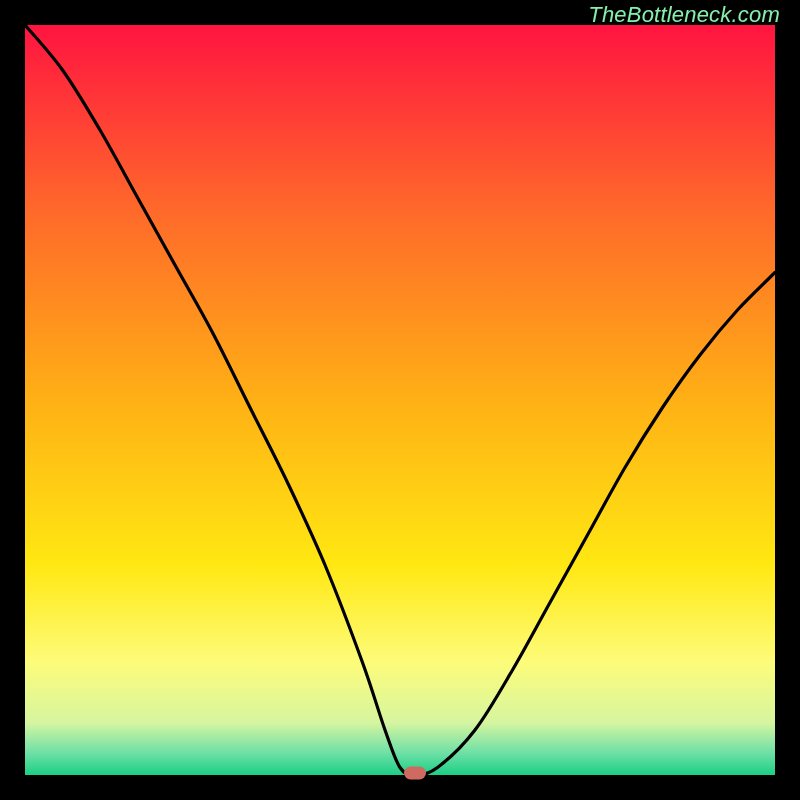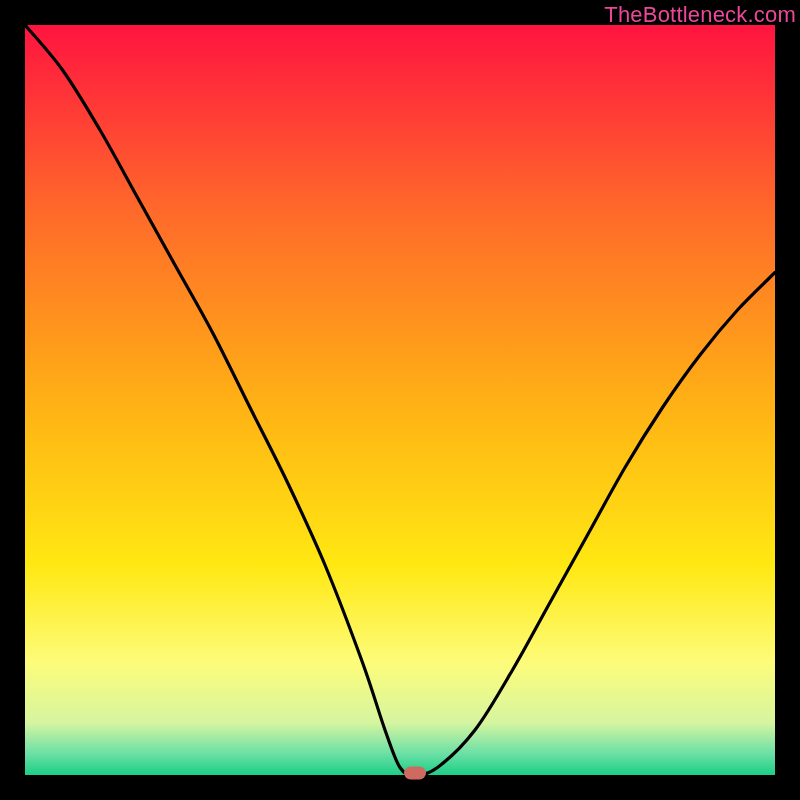--- a/index.html
+++ b/index.html
@@ -14,26 +14,27 @@
   .frame {
     width: 800px;
     height: 800px;
     background: #000;
     position: relative;
     box-sizing: border-box;
   }
   .watermark {
     position: absolute;
     top: 2px;
-    right: 4px;
-    color: #ec4899;
+    right: 20px;
+    color: #86efac;
     font-size: 22px;
     font-weight: 500;
     z-index: 5;
     letter-spacing: 0.2px;
+    font-style: italic;
   }
   .plot {
     position: absolute;
     left: 25px;
     top: 25px;
     width: 750px;
     height: 750px;
   }
   .plot svg {
     width: 100%;

